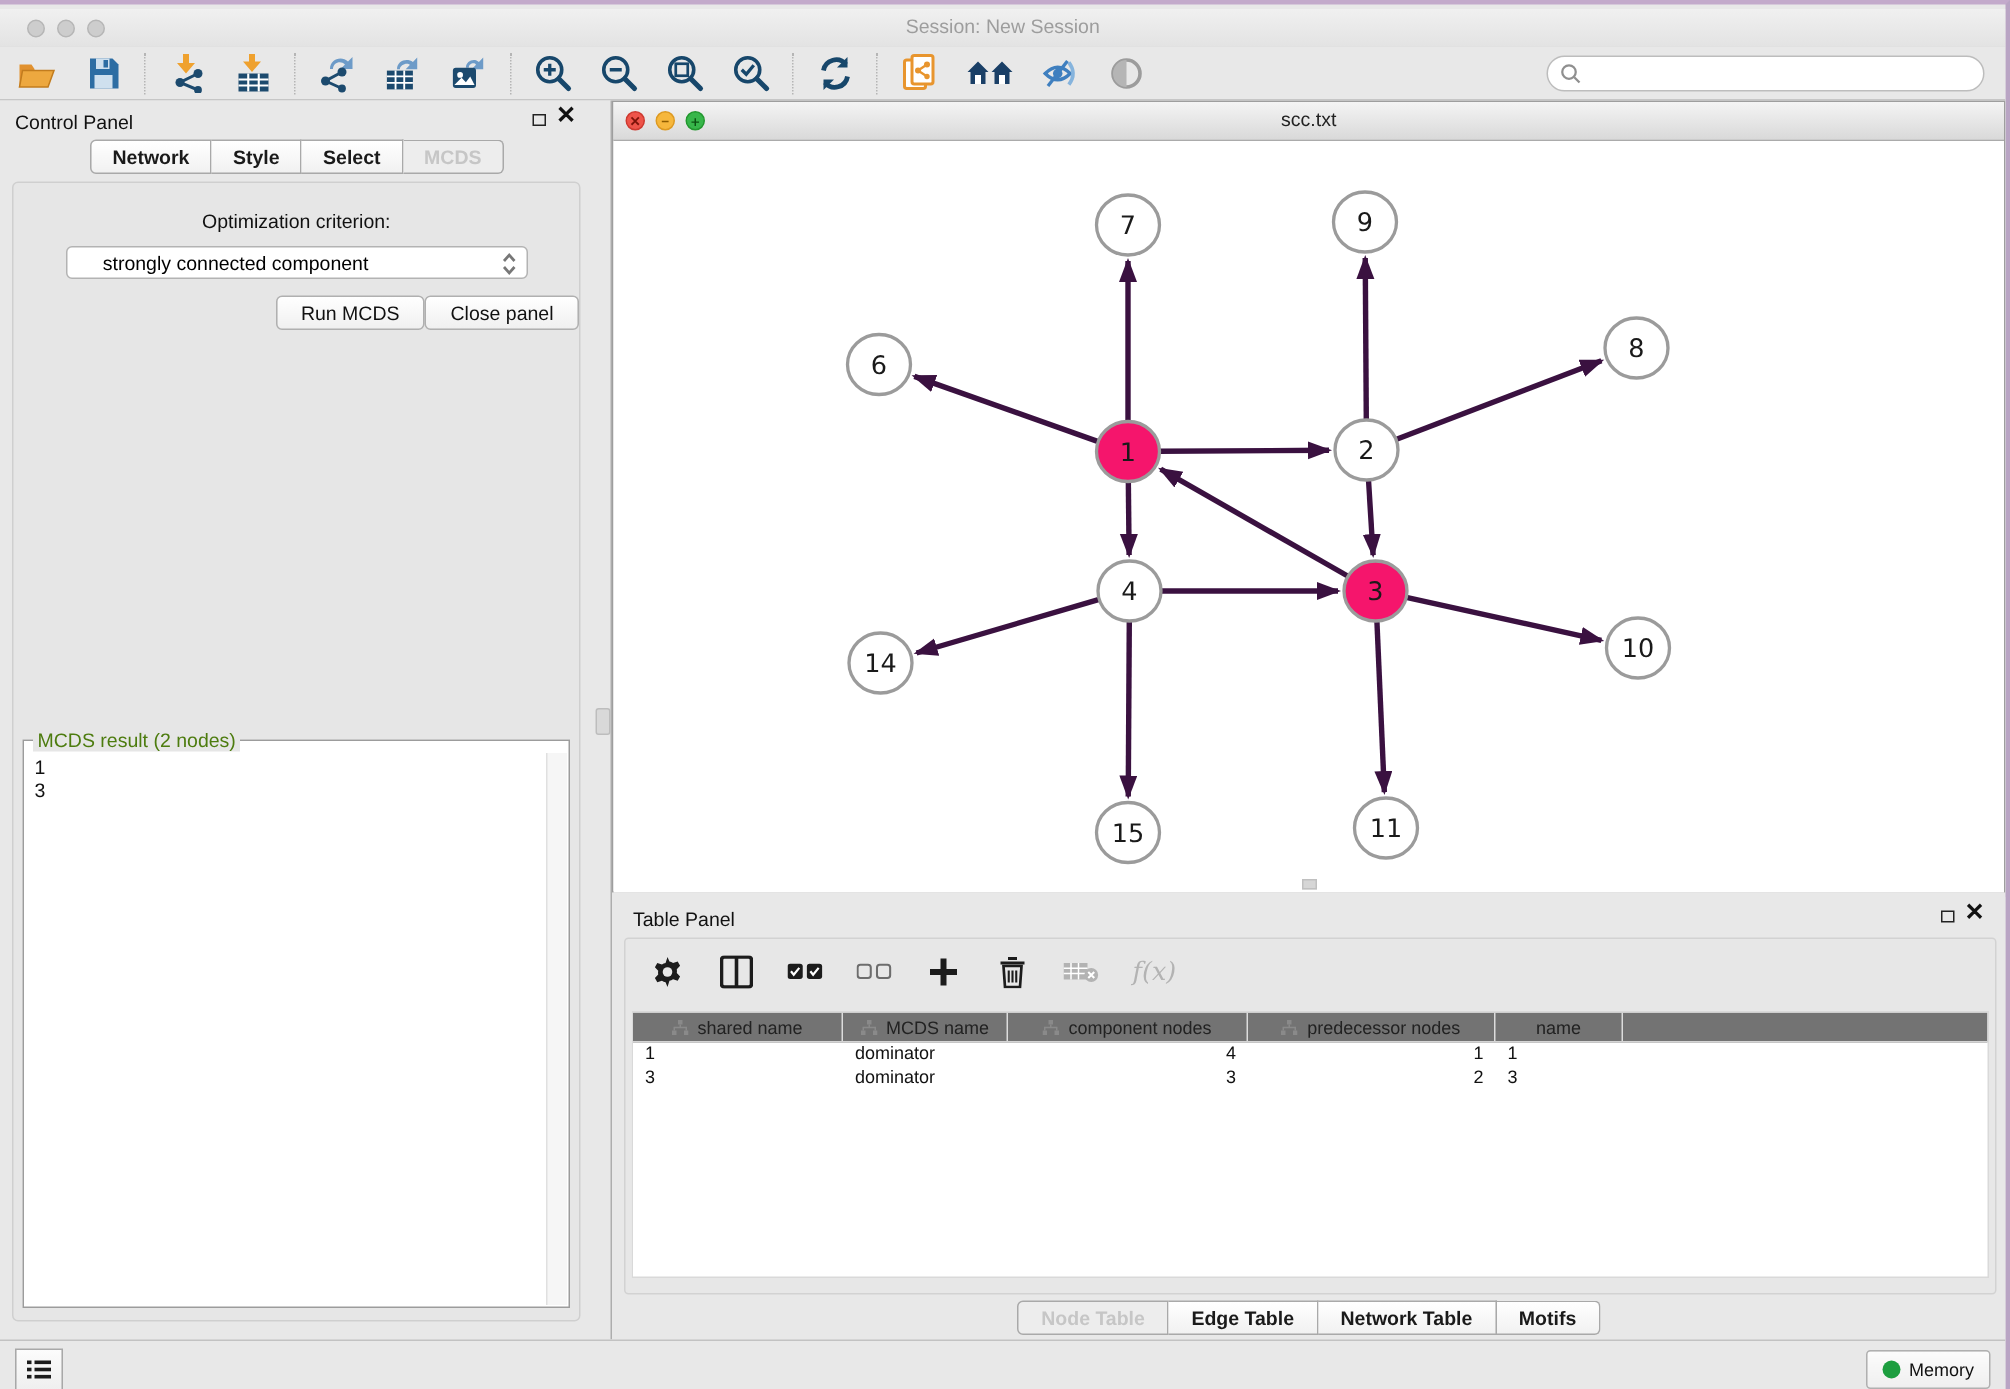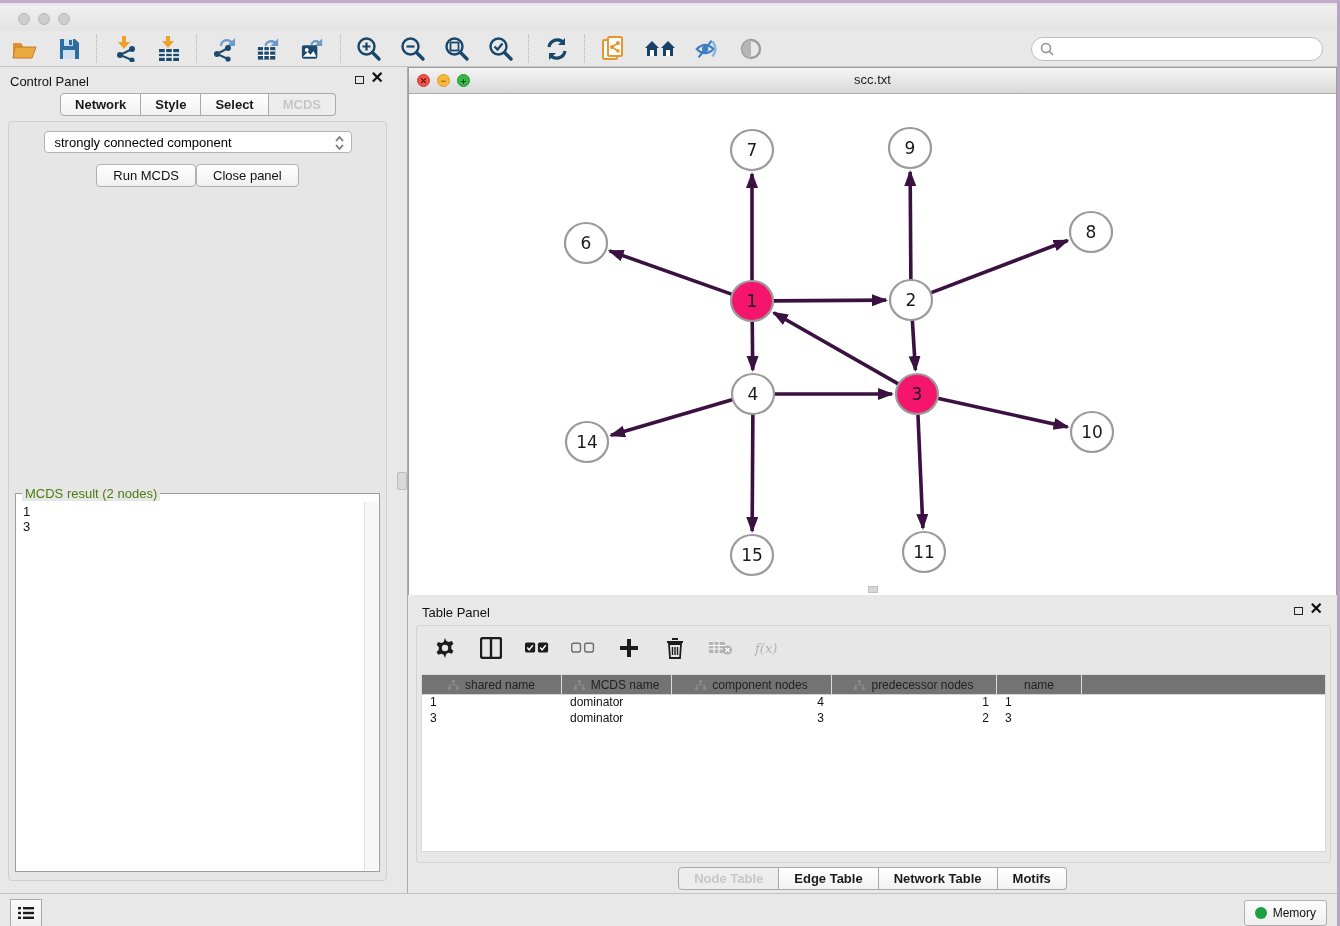--- a/index.html
+++ b/index.html
@@ -31,23 +31,23 @@
   .seg{display:flex;justify-content:center;}
   .seg .tab{background:linear-gradient(#ffffff,#f1f1f1);border:1px solid #a9a9a9;border-left:none;
             font-size:13px;font-weight:bold;color:#1a1a1a;padding:3px 14px;cursor:pointer;}
   .seg .tab:first-child{border-left:1px solid #a9a9a9;border-radius:4px 0 0 4px;}
   .seg .tab:last-child{border-radius:0 4px 4px 0;}
   .seg .tab.sel{color:#c6c6c6;background:#ededed;}
   .cp-inner{position:absolute;left:8px;right:9px;top:54px;bottom:12px;background:#e6e6e6;
             border:1px solid #cfcfcf;border-radius:4px;}
   .opt-label{text-align:center;font-size:13px;color:#111;margin-top:18px;}
   .dropdown{position:relative;margin:9px auto 0;width:308px;height:22px;background:#fff;border:1px solid #b3b3b3;
-            border-radius:4px;font-size:13px;display:flex;align-items:center;padding:0 10px;box-sizing:border-box;cursor:pointer;}
+            border-radius:4px;font-size:13px;display:flex;align-items:center;padding:0 24px;box-sizing:border-box;cursor:pointer;}
   .dropdown .stepper{position:absolute;right:6px;top:3px;}
-  .btnrow{display:flex;justify-content:center;margin-top:11px;}
+  .btnrow{display:flex;justify-content:flex-end;margin-top:11px;}
   .mac-btn{background:linear-gradient(#ffffff,#f0f0f0);border:1px solid #b0b0b0;border-radius:4px;
            font-size:13px;color:#111;padding:3px 16px;cursor:pointer;font-family:"Liberation Sans",sans-serif;}
   .fieldset{position:absolute;left:6px;right:6px;top:371px;bottom:8px;border:1px solid #9c9c9c;background:#fff;}
   .fieldset .legend{position:absolute;left:6px;top:-8px;background:#e6e6e6;padding:0 3px;font-size:13px;color:#4d7c0f;}
   .result-area{position:absolute;left:1px;right:14px;top:8px;bottom:1px;background:#fff;
                font-size:13px;color:#111;padding:2px 6px;white-space:pre-line;overflow:hidden;}
   .result-scroll{position:absolute;right:1px;top:8px;bottom:1px;width:13px;background:#f6f6f6;border-left:1px solid #e0e0e0;}
   
   .vdivider{position:absolute;left:396px;top:64px;width:11px;height:826px;background:#e8e8e8;border-right:1px solid #adadad;}
   .vhandle{position:absolute;left:1px;top:405px;width:8px;height:16px;background:#d9d9d9;border:1px solid #bdbdbd;border-radius:2px;cursor:ns-resize;}
@@ -59,21 +59,21 @@
   .dot{position:absolute;top:6px;width:13px;height:13px;border-radius:50%;box-sizing:border-box;
        font-size:9px;font-weight:bold;text-align:center;line-height:12px;cursor:pointer;}
   .netcanvas{position:relative;width:100%;height:501px;background:#fff;}
   .nethandle{position:absolute;left:50%;bottom:1px;width:10px;height:7px;margin-left:-5px;background:#d6d6d6;border:1px solid #c0c0c0;box-sizing:border-box;}
   
   .tpanel{position:absolute;left:408px;top:595px;width:929px;height:295px;background:#e8e8e8;}
   .tp-inner{position:absolute;left:8px;right:6px;top:27px;height:236px;background:#e7e7e7;
             border:1px solid #d2d2d2;border-radius:3px;}
   .tp-toolbar{display:flex;align-items:center;gap:22px;height:44px;padding-left:16px;}
   .tp-toolbar .ticon{width:24px;height:24px;}
-  .fx{font-family:"DejaVu Serif",serif;font-style:italic;font-size:13px;color:#b3b3b3;}
+  .fx{font-family:"DejaVu Serif",serif;font-style:italic;font-size:17px;color:#b3b3b3;}
   .ttable{position:absolute;left:4px;right:4px;top:48px;bottom:10px;background:#fff;border:1px solid #d9d9d9;overflow:hidden;}
   .thead{display:flex;height:19px;background:#737373;border-bottom:1px solid #d4d4d4;}
   .th{display:flex;align-items:center;gap:6px;font-size:12px;color:#222;border-right:1px solid #dcdcdc;
       box-sizing:border-box;justify-content:center;}
   .trow{display:flex;height:16px;font-size:12px;color:#111;}
   .td{box-sizing:border-box;padding:0 8px;overflow:hidden;white-space:nowrap;}
   .bot-tabs{position:absolute;left:0;right:0;top:269px;display:flex;justify-content:center;}
   .bot-tabs .tab{font-weight:bold;font-size:13px;padding:3px 15px;}
   
   .statusbar{position:absolute;left:0;top:890px;width:100%;height:36px;background:#e8e8e8;border-top:1px solid #c2c2c2;}
@@ -86,20 +86,21 @@
 </style>
 </head>
 <body>
 
 <div class="app">
 
   <div class="titlebar">
     <span class="tl" style="left:18px"></span>
     <span class="tl" style="left:38px"></span>
     <span class="tl" style="left:58px"></span>
+    <div class="title">Session: New Session</div>
   </div>
 
   <div class="toolbar">
     <div class="tgroup" style="padding-left:2px">
       <span class="ticon">
         <svg width="26" height="24" viewBox="0 0 26 24">
             <path d="M1,6 h8 l2,3 h0 v12 h-10 z" fill="#e1912f"></path>
             <path d="M3,10 h21 l-4,11 h-19 z" fill="#eda83f" stroke="#c27c1e"></path>
           </svg>
       </span>
@@ -256,20 +257,21 @@
       <span class="float-ic" style="right:32px"></span>
       <span class="close-ic" style="right:12px">✕</span>
     </div>
     <div class="seg">
       <span class="tab">Network</span>
       <span class="tab">Style</span>
       <span class="tab">Select</span>
       <span class="tab sel">MCDS</span>
     </div>
     <div class="cp-inner">
+      <div class="opt-label">Optimization criterion:</div>
       <div class="dropdown">
         <span>strongly connected component</span>
         <span class="stepper">
           <svg width="11" height="16" viewBox="0 0 11 16">
               <path d="M2,6 L5.5,2 L9,6" fill="none" stroke="#777" stroke-width="1.8"></path>
               <path d="M2,10 L5.5,14 L9,10" fill="none" stroke="#777" stroke-width="1.8"></path>
             </svg>
         </span>
       </div>
       <div class="btnrow">

